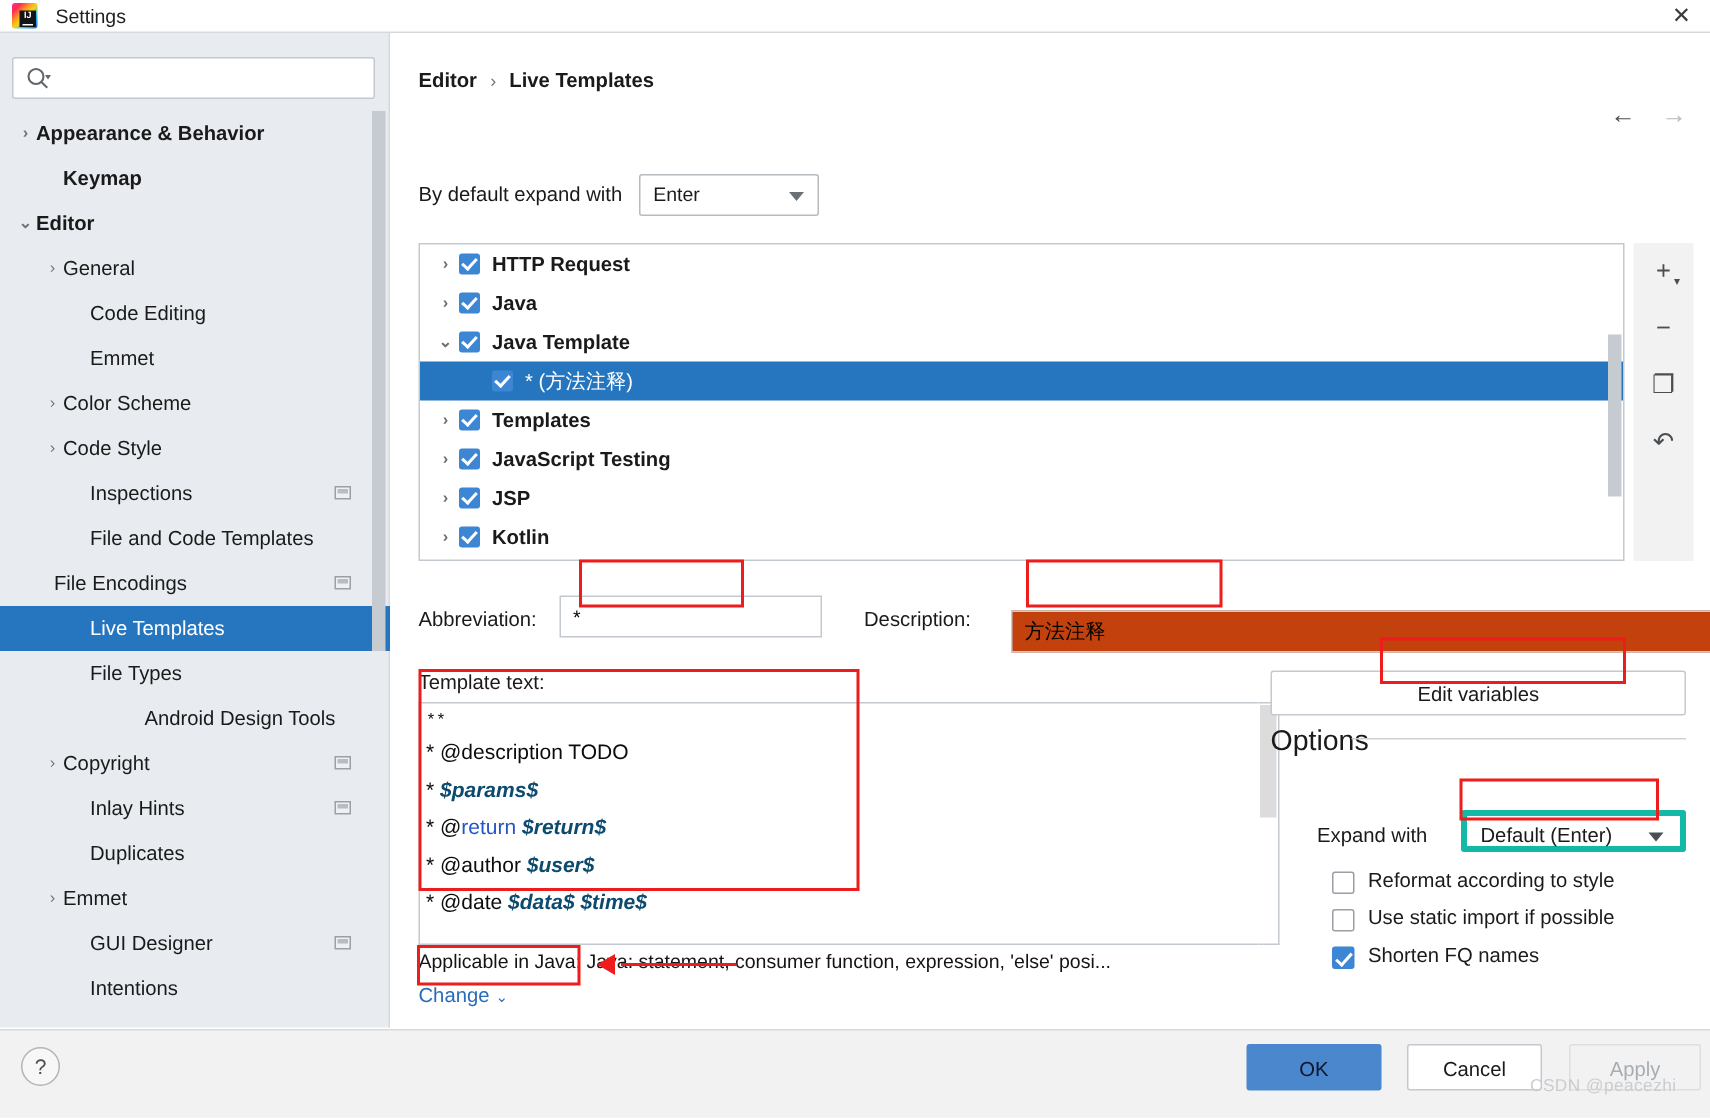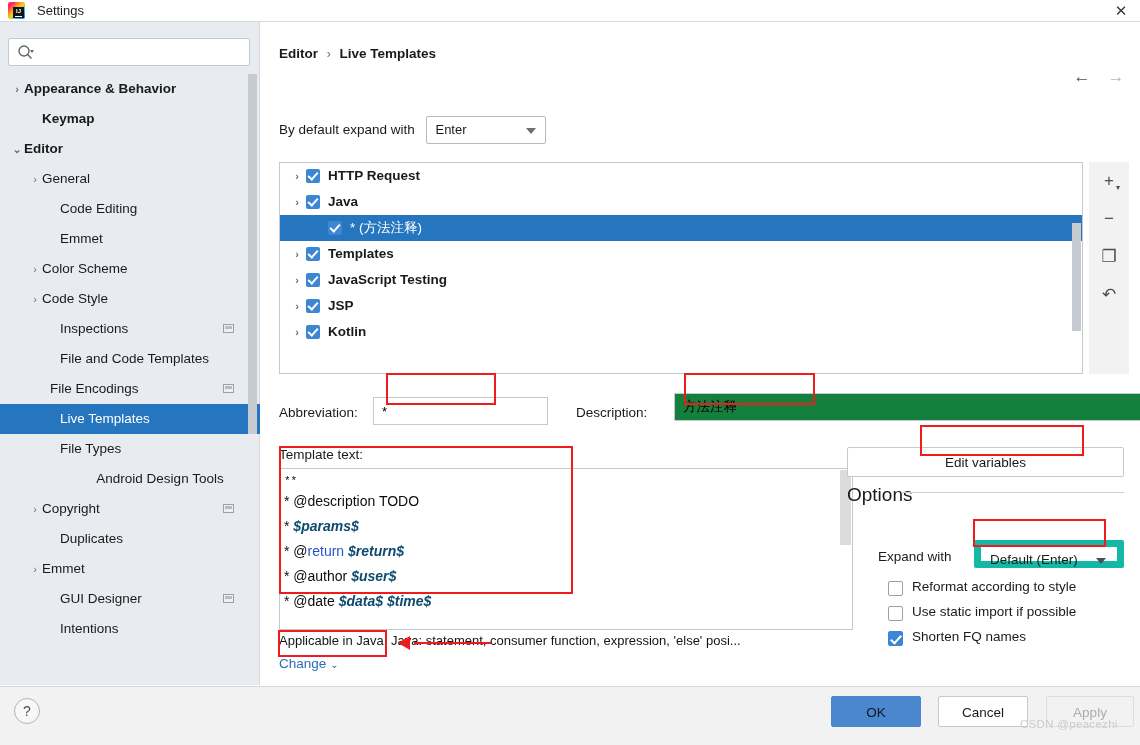--- a/index.html
+++ b/index.html
@@ -148,22 +148,22 @@
   .abbr-field {
     position:absolute; left:112px; top:375px; width:175px; height:28px;
     background:#ffffff; border:1px solid #c4c9cf;
   }
   .abbr-field input {
     width:100%; height:100%; border:none; outline:none; padding-left:8px;
     font-size:13px; font-family:"Liberation Sans", sans-serif; background:transparent;
   }
   .desc-label { position:absolute; left:315px; top:383px; font-size:13.5px; }
   .desc-field {
-    position:absolute; left:413px; top:371px; width:466px; height:28px;
-    background:#15803d; border:1px solid #c4c9cf; border-right:none;
+    position:absolute; left:413px; top:385px; width:466px; height:28px;
+    background:#c2410c; border:1px solid #c4c9cf; border-right:none;
   }
   .desc-field input {
     width:100%; height:100%; border:none; outline:none; padding-left:8px;
     font-size:13.5px; font-family:"Liberation Sans", sans-serif; background:transparent;
   }
 
   
   .tt-label { position:absolute; left:18px; top:425px; font-size:13.5px; }
   .tt-box {
     position:absolute; left:18px; top:446px; width:560px; height:162px;
@@ -189,21 +189,21 @@
     background:#ffffff; border:1px solid #c4c9cf; border-radius:2px;
     text-align:center; line-height:30px; font-size:13.5px; cursor:pointer;
   }
   .opt-title { position:absolute; left:586px; top:462px; font-size:19px; }
   .opt-rule {
     position:absolute; left:640px; top:470px; width:223px; height:1px; background:#cdd1d5;
   }
   .expandwith-lbl { position:absolute; left:617px; top:527px; font-size:13.5px; }
   .expandwith-combo {
     position:absolute; left:713px; top:518px; width:150px; height:28px;
-    background:#ffffff; border:7px solid #14b8a6; border-radius:2px; cursor:pointer;
+    background:#ffffff; border:4px solid #14b8a6; border-radius:2px; cursor:pointer;
   }
   .expandwith-combo .cval { position:absolute; left:9px; top:5px; font-size:13.5px; }
   .expandwith-combo .carrow {
     position:absolute; right:11px; top:11px; width:0; height:0;
     border-left:5px solid transparent; border-right:5px solid transparent;
     border-top:6px solid #4a4f54;
   }
   .optrow { position:absolute; left:627px; height:24px; cursor:pointer; }
   .optbox {
     position:absolute; left:0; top:3px; width:15px; height:15px;
@@ -286,25 +286,26 @@
         <div class="tree-row bold" style="padding-left: 10px;"><span class="tw">›</span><span class="tree-label">Appearance &amp; Behavior</span></div>
         <div class="tree-row bold" style="padding-left: 28px;"><span class="tw empty">&nbsp;</span><span class="tree-label">Keymap</span></div>
         <div class="tree-row bold" style="padding-left: 10px;"><span class="tw">⌄</span><span class="tree-label">Editor</span></div>
         <div class="tree-row" style="padding-left: 28px;"><span class="tw">›</span><span class="tree-label">General</span></div>
         <div class="tree-row" style="padding-left: 46px;"><span class="tw empty">&nbsp;</span><span class="tree-label">Code Editing</span></div>
         <div class="tree-row" style="padding-left: 46px;"><span class="tw empty">&nbsp;</span><span class="tree-label">Emmet</span></div>
         <div class="tree-row" style="padding-left: 28px;"><span class="tw">›</span><span class="tree-label">Color Scheme</span></div>
         <div class="tree-row" style="padding-left: 28px;"><span class="tw">›</span><span class="tree-label">Code Style</span></div>
         <div class="tree-row" style="padding-left: 46px;"><span class="tw empty">&nbsp;</span><span class="tree-label">Inspections</span><span class="badge-ico"></span></div>
         <div class="tree-row" style="padding-left: 46px;"><span class="tw empty">&nbsp;</span><span class="tree-label">File and Code Templates</span></div>
-        <div class="tree-row" style="padding-left: 36px;"><span class="tw empty">&nbsp;</span><span class="tree-label">File Encodings</span><span class="badge-ico"></span></div>
+        <div class="tree-row" style="padding-left: 22px;"><span class="tw empty">&nbsp;</span><span class="tree-label">File Encodings</span><span class="badge-ico"></span></div>
         <div class="tree-row sel" style="padding-left: 46px;"><span class="tw empty">&nbsp;</span><span class="tree-label">Live Templates</span></div>
         <div class="tree-row" style="padding-left: 46px;"><span class="tw empty">&nbsp;</span><span class="tree-label">File Types</span></div>
         <div class="tree-row" style="padding-left: 46px; text-align: center;"><span class="tw empty">&nbsp;</span><span class="tree-label">Android Design Tools</span></div>
         <div class="tree-row" style="padding-left: 28px;"><span class="tw">›</span><span class="tree-label">Copyright</span><span class="badge-ico"></span></div>
+        <div class="tree-row" style="padding-left: 46px;"><span class="tw empty">&nbsp;</span><span class="tree-label">Inlay Hints</span><span class="badge-ico"></span></div>
         <div class="tree-row" style="padding-left: 46px;"><span class="tw empty">&nbsp;</span><span class="tree-label">Duplicates</span></div>
         <div class="tree-row" style="padding-left: 28px;"><span class="tw">›</span><span class="tree-label">Emmet</span></div>
         <div class="tree-row" style="padding-left: 46px;"><span class="tw empty">&nbsp;</span><span class="tree-label">GUI Designer</span><span class="badge-ico"></span></div>
         <div class="tree-row" style="padding-left: 46px;"><span class="tw empty">&nbsp;</span><span class="tree-label">Intentions</span></div>
       </div>
     <div class="side-scroll"></div>
   </div>
 
   <div class="main">
 
@@ -322,20 +323,21 @@
       <span class="combo">
         <span class="cval">Enter</span>
         <span class="carrow"></span>
       </span>
     </div>
 
     <div class="tpanel">
       <div id="templates-tree">
           <div class="trow"><span class="tarrow">›</span><span class="cbx"></span><span class="tlabel">HTTP Request</span></div>
           <div class="trow"><span class="tarrow">›</span><span class="cbx"></span><span class="tlabel">Java</span></div>
+          <div class="trow"><span class="tarrow">⌄</span><span class="cbx"></span><span class="tlabel">Java Template</span></div>
           <div class="trow child sel"><span class="cbx"></span><span class="tlabel">* (方法注释)</span></div>
           <div class="trow"><span class="tarrow">›</span><span class="cbx"></span><span class="tlabel">Templates</span></div>
           <div class="trow"><span class="tarrow">›</span><span class="cbx"></span><span class="tlabel">JavaScript Testing</span></div>
           <div class="trow"><span class="tarrow">›</span><span class="cbx"></span><span class="tlabel">JSP</span></div>
           <div class="trow"><span class="tarrow">›</span><span class="cbx"></span><span class="tlabel">Kotlin</span></div>
         </div>
       <div class="tpanel-scroll"></div>
     </div>
 
     <div class="ttoolbar" id="tree-toolbar">

